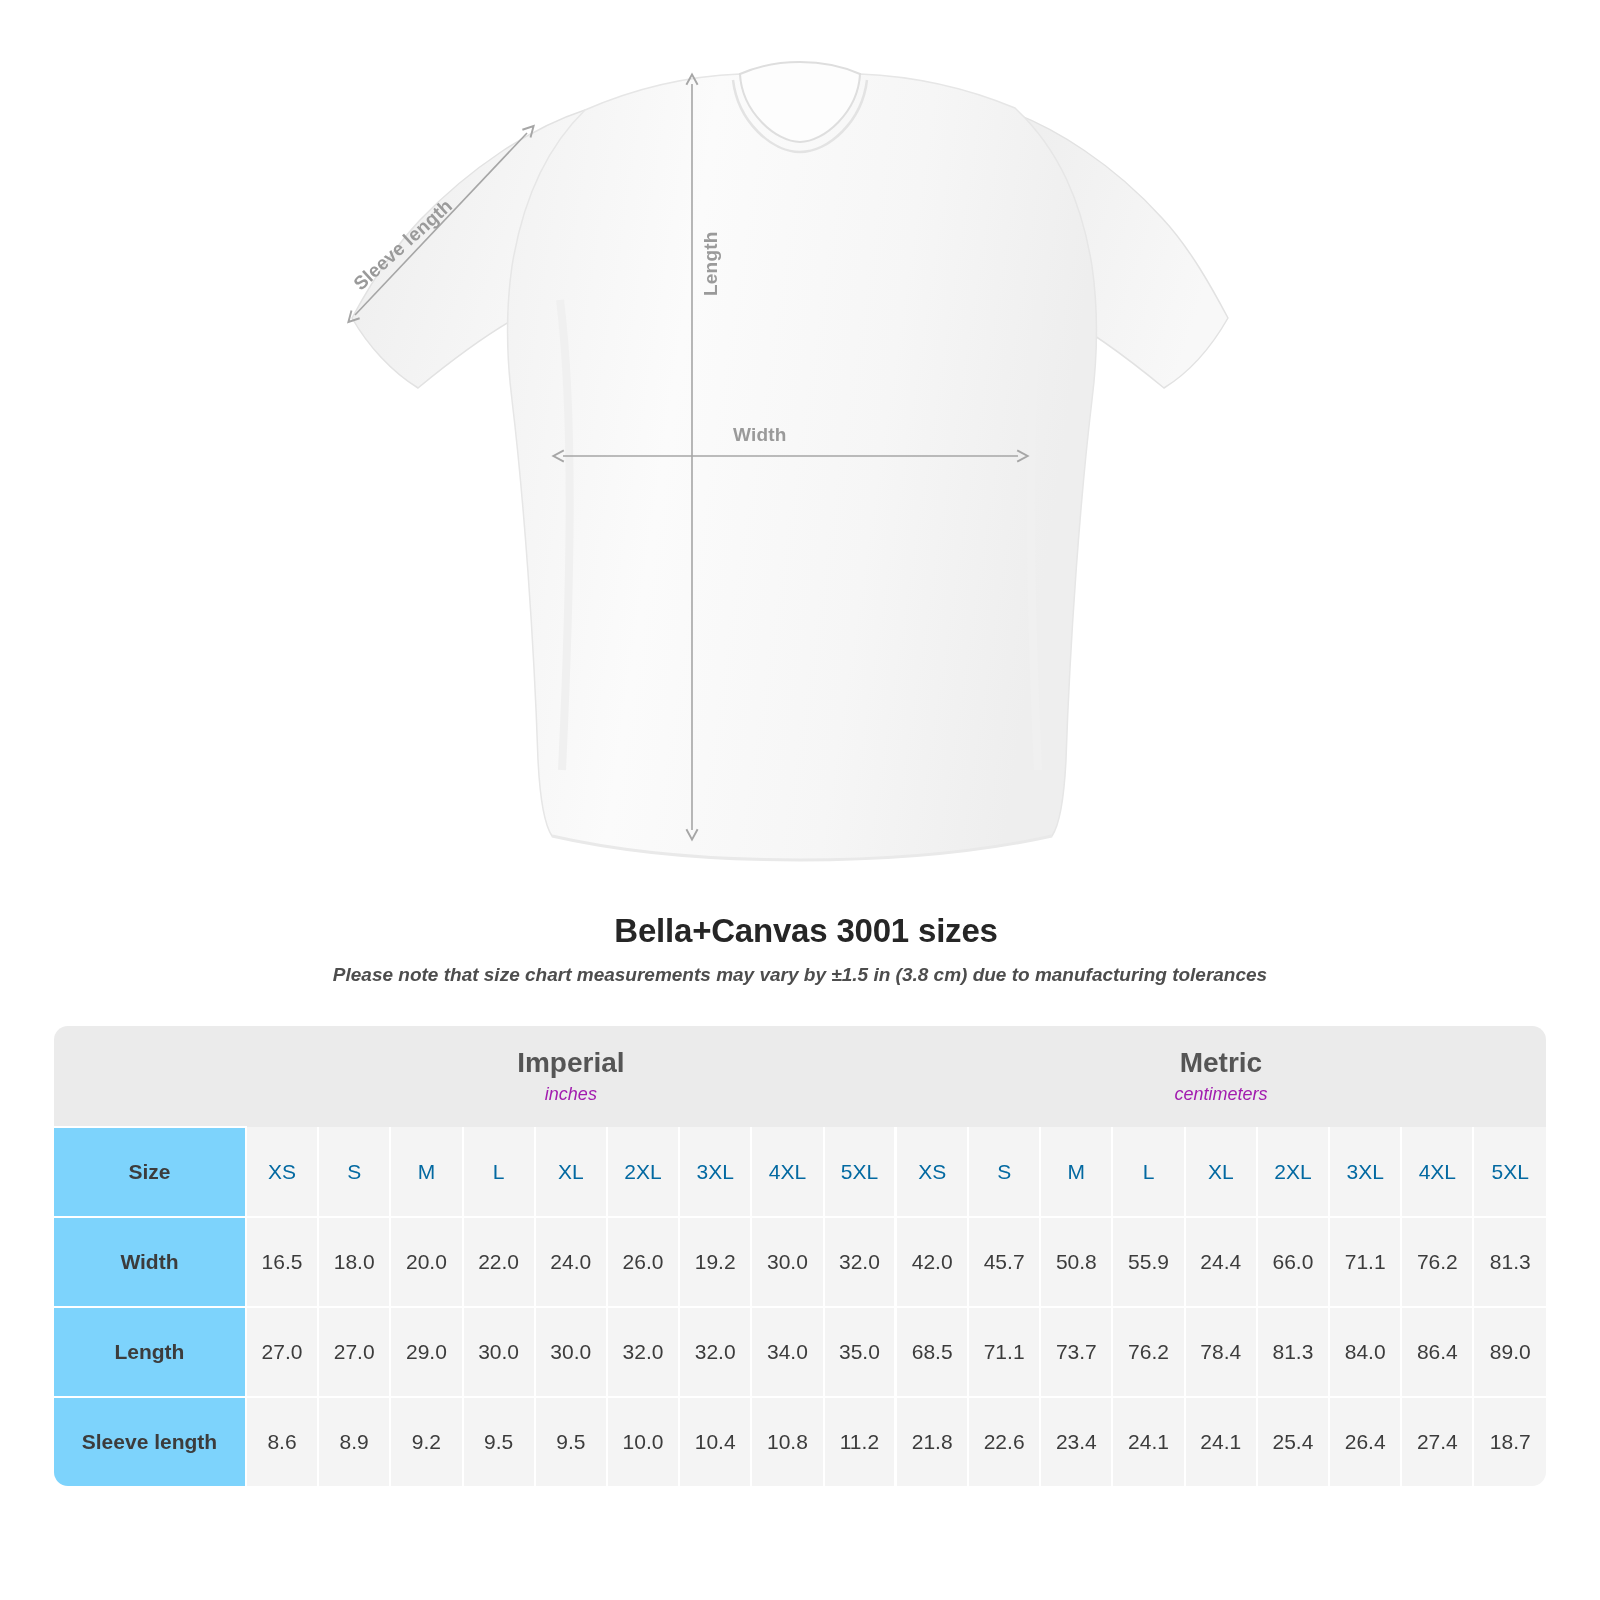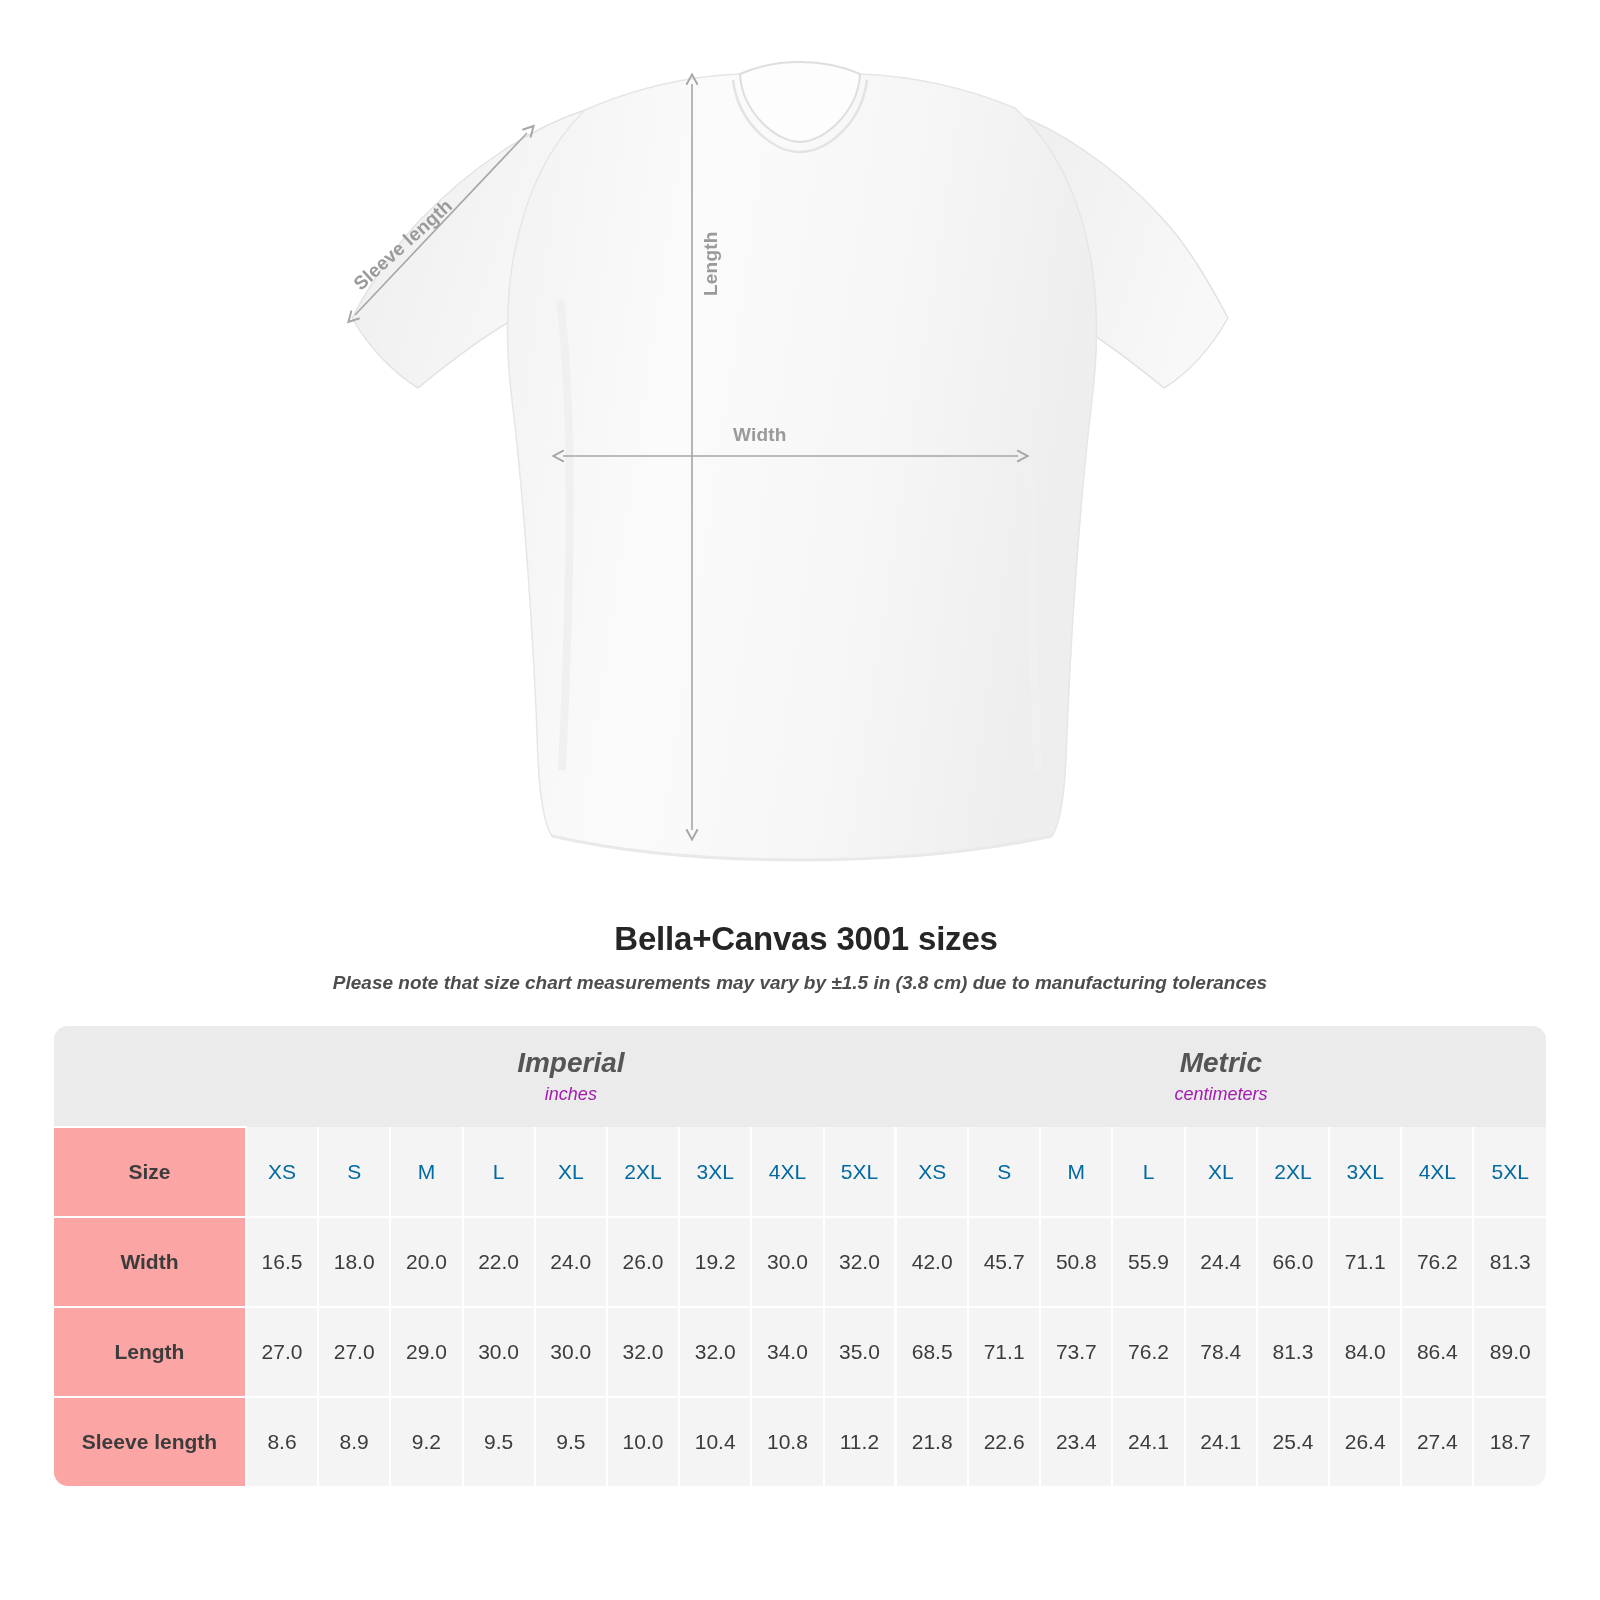--- a/index.html
+++ b/index.html
@@ -68,21 +68,21 @@
     position: absolute;
     left: 0;
     top: 912px;
     width: 1600px;
     text-align: center;
   }
   .chart-title {
     font-size: 33px;
     font-weight: bold;
     color: #262626;
-    margin: 8px;
+    margin: 0;
     letter-spacing: -0.2px;
     padding-left: 12px;
   }
   .chart-note {
     margin: 14px 0 0 0;
     font-size: 19px;
     font-style: italic;
     color: #4d4d4d;
     font-weight: bold;
   }
@@ -107,32 +107,31 @@
     background: #ebebeb;
     height: 100px;
     text-align: center;
     vertical-align: middle;
   }
   .unit-cell.left-round { border-top-left-radius: 14px; }
   .unit-cell.right-round { border-top-right-radius: 14px; }
   .unit-name {
     font-size: 28px;
     font-weight: bold;
-    font-style: italic;
     color: #555555;
     line-height: 1.1;
   }
   .unit-sub {
     font-size: 18px;
     font-style: italic;
     color: #a21caf;
     margin-top: 6px;
   }
   .row-head {
-    background: #fca5a5;
+    background: #7dd3fc;
     font-size: 21px;
     font-weight: bold;
     color: #3c3c3c;
     text-align: center;
     height: 88px;
     vertical-align: middle;
   }
   .hdr-cell {
     background: #f4f4f4;
     font-size: 21px;

